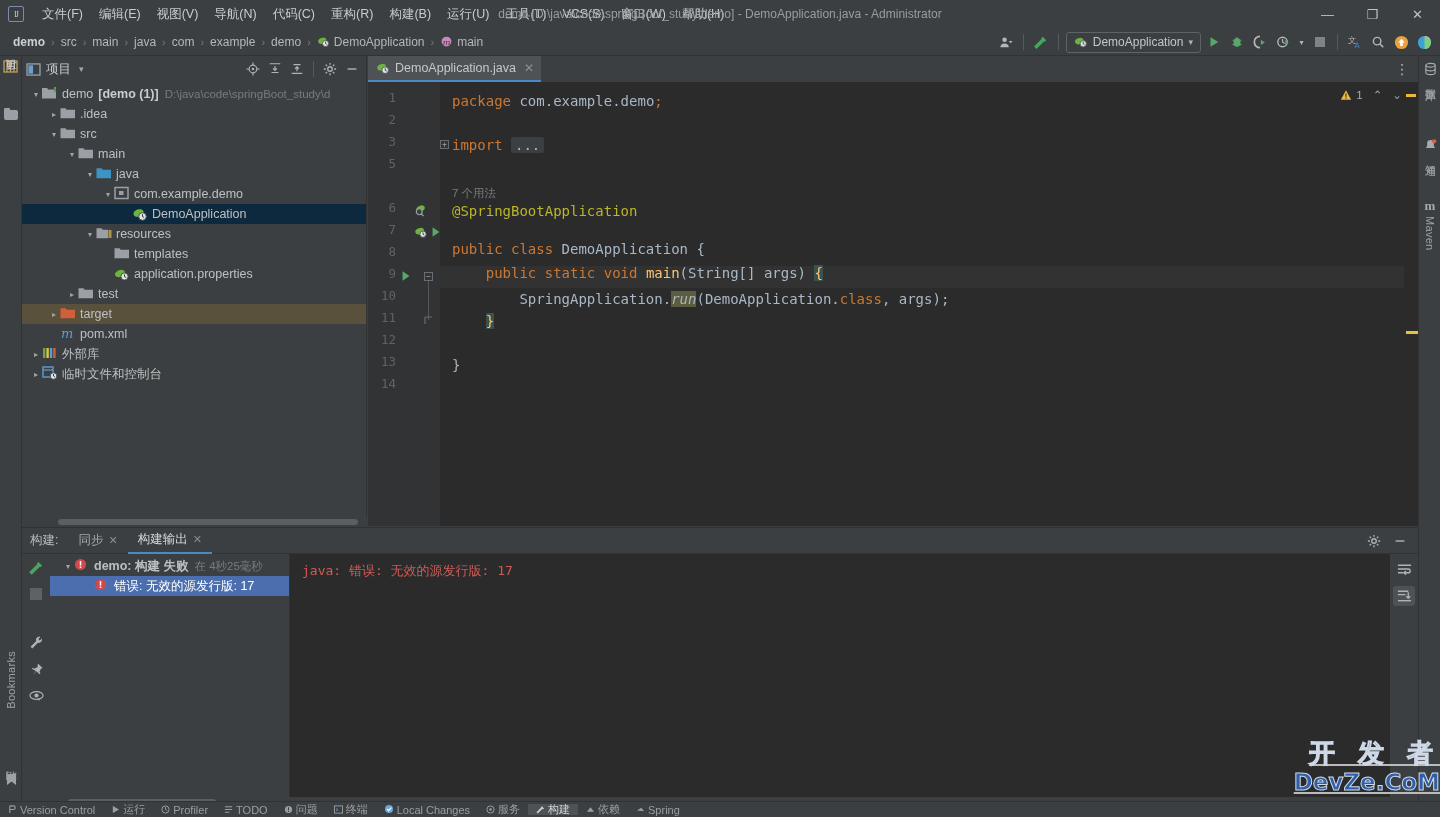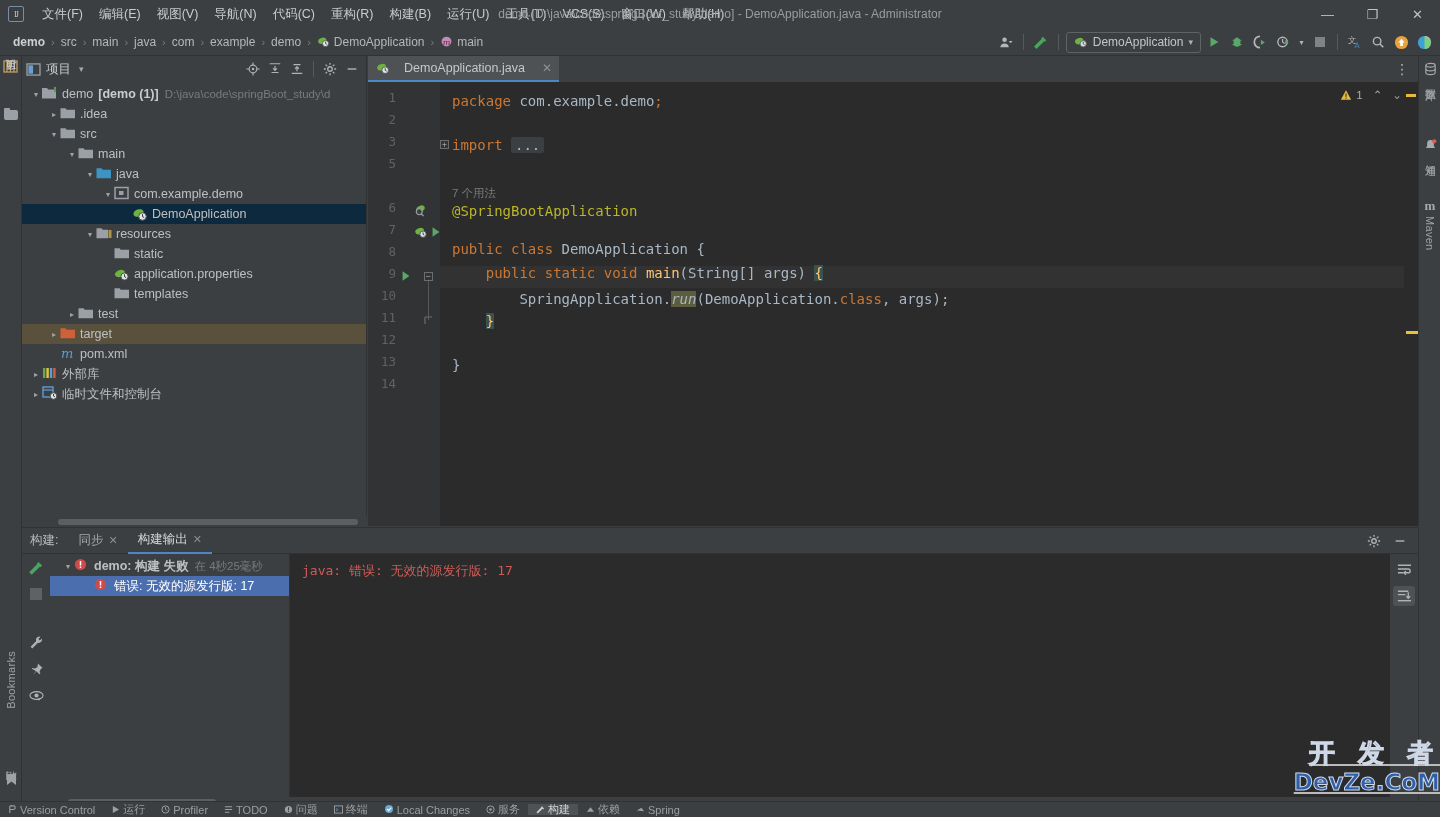--- a/index.html
+++ b/index.html
@@ -119,21 +119,21 @@
     background: #5b5f61; border-radius: 3px;
   }
 
   
   .editor-area {
     position: absolute; left: 368px; top: 56px; width: 1050px; height: 470px;
     background: #2b2b2b; display: flex; flex-direction: column;
   }
   .tabbar { height: 26px; background: #3c3f41; display: flex; align-items: stretch; position: relative; }
   .etab {
-    display: flex; align-items: center; gap: 14px; padding: 0 7px 0 8px;
+    display: flex; align-items: center; gap: 5px; padding: 0 7px 0 8px;
     background: #4e5254; font-size: 12.5px; color: #c5c8ca;
     border-bottom: 2px solid #4a88c7;
   }
   .etab .close { color: #8e9294; font-size: 12px; margin-left: 3px; }
   .tab-actions { margin-left: auto; display: flex; align-items: center; padding-right: 6px; }
   .editor-body { flex: 1; position: relative; background: #2b2b2b; display: flex; }
   .gutter {
     width: 72px; background: #313335; position: relative; flex-shrink: 0;
     font-family: "DejaVu Sans Mono", monospace; font-size: 12.5px;
   }
@@ -565,37 +565,30 @@
               <path d="M0.5 2.2h5l1.2 1.6H12v8.4H0.5z" fill="#9aa0a6"></path>
               <path d="M12.5 5h3M12.5 7h3M12.5 9h3M12.5 11h3" stroke="#d8b24a" stroke-width="1.3"></path>
             </svg></span>
           <span>resources</span>
         </div>
         <div class="tnode" style="padding-left: 80px;">
           <span class="twist"></span>
           <span class="tico"><svg width="16" height="14" viewBox="0 0 16 14">
               <path d="M0.5 2.2h5l1.2 1.6H15v8.4H0.5z" fill="#9aa0a6"></path>
             </svg></span>
-          <span>static</span>
+          <span>templates</span>
         </div>
         <div class="tnode" style="padding-left: 80px;">
           <span class="twist"></span>
           <span class="tico"><svg width="16" height="16" viewBox="0 0 16 16">
               <ellipse cx="6" cy="7.5" rx="5.2" ry="3.4" fill="#6db33f" transform="rotate(-20 6 7.5)"></ellipse>
               <circle cx="10.5" cy="10.5" r="3.6" fill="#dfe3e6" stroke="#4d5052"></circle>
               <path d="M10.5 8.4v2.2l1.6.9" stroke="#333" stroke-width="1" fill="none"></path>
             </svg></span>
           <span>application.properties</span>
-        </div>
-        <div class="tnode" style="padding-left: 80px;">
-          <span class="twist"></span>
-          <span class="tico"><svg width="16" height="14" viewBox="0 0 16 14">
-              <path d="M0.5 2.2h5l1.2 1.6H15v8.4H0.5z" fill="#9aa0a6"></path>
-            </svg></span>
-          <span>templates</span>
         </div>
         <div class="tnode" style="padding-left: 44px;">
           <span class="twist">▸</span>
           <span class="tico"><svg width="16" height="14" viewBox="0 0 16 14">
               <path d="M0.5 2.2h5l1.2 1.6H15v8.4H0.5z" fill="#9aa0a6"></path>
             </svg></span>
           <span>test</span>
         </div>
         <div class="tnode hl" style="padding-left: 26px;">
           <span class="twist">▸</span>

